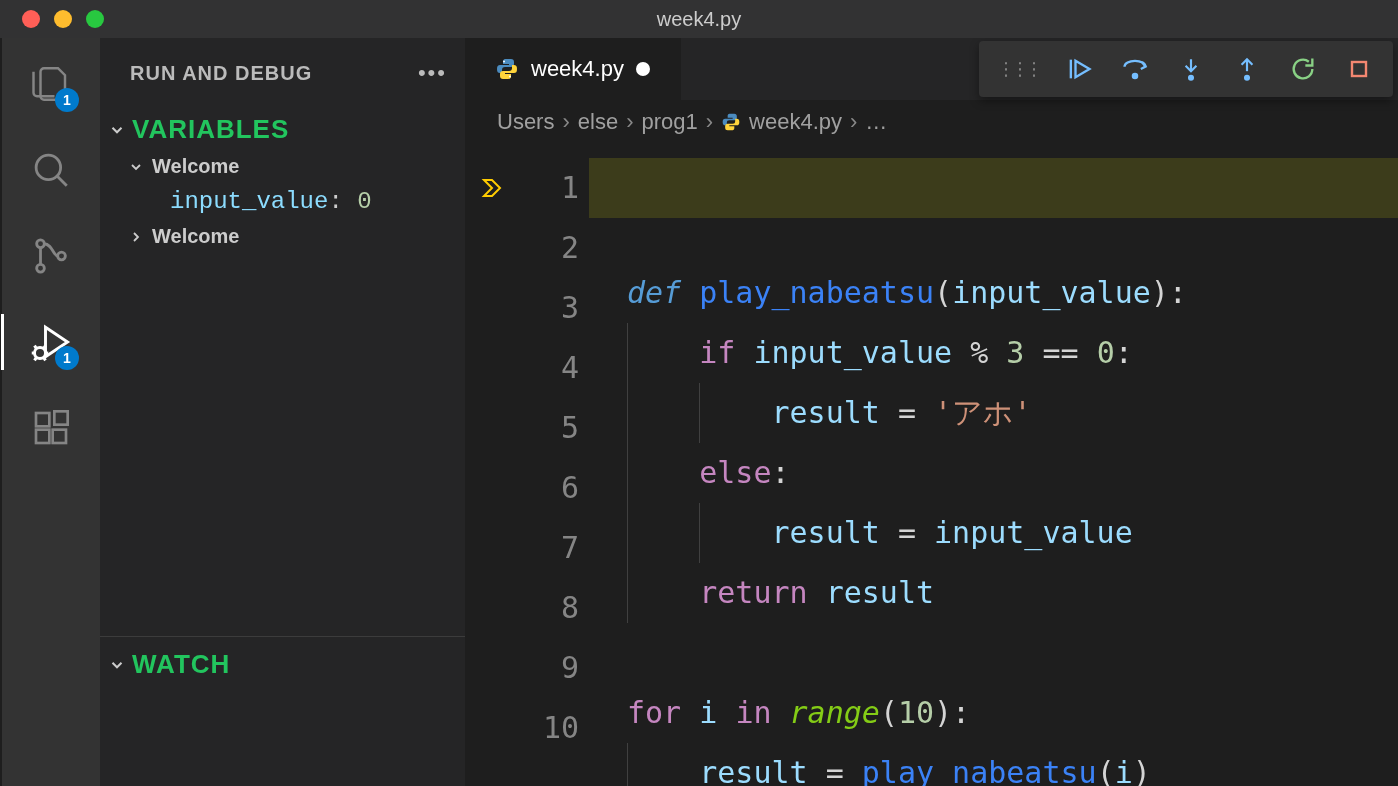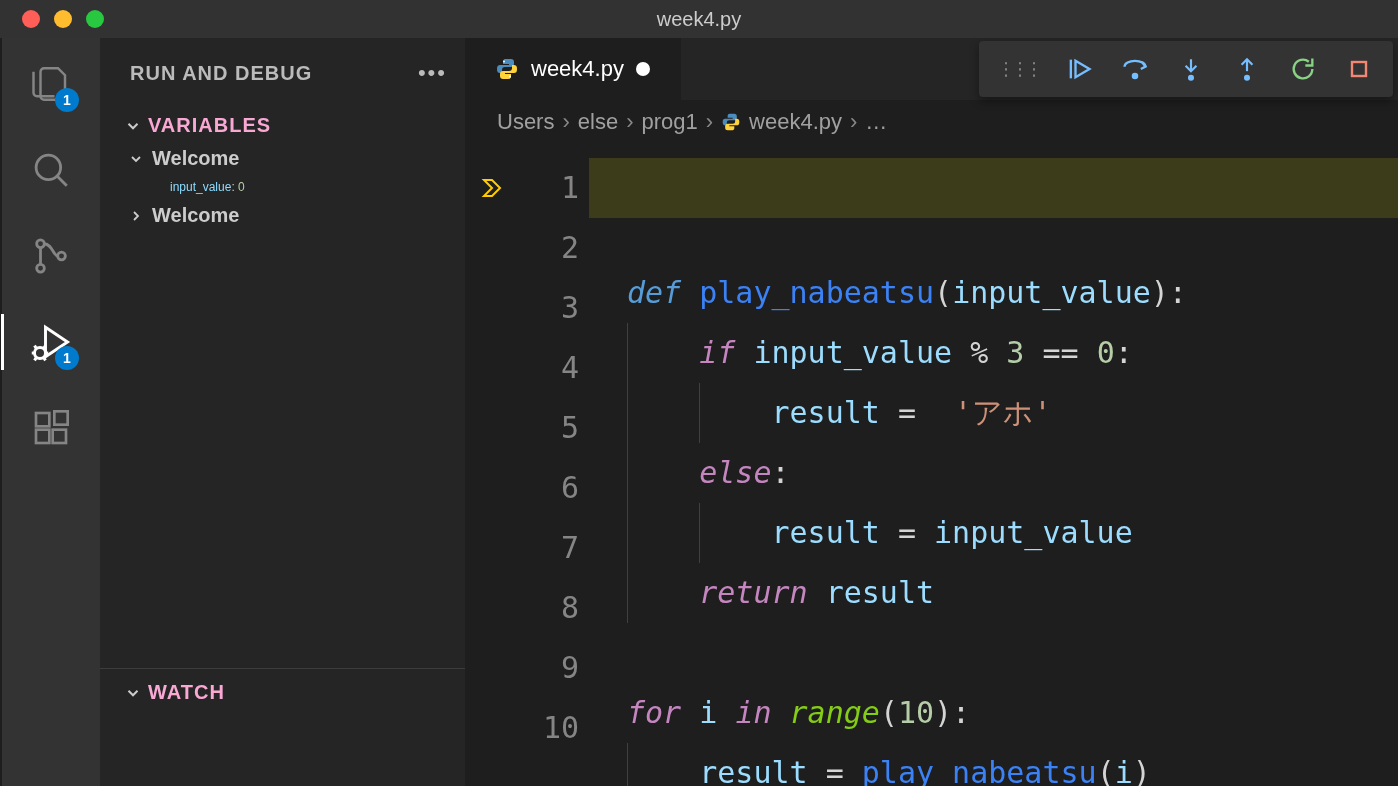--- a/index.html
+++ b/index.html
@@ -107,51 +107,51 @@
   }
   .panel-section {
     padding: 8px 0;
   }
   .panel-section.variables {
     flex: 1;
     overflow: auto;
   }
   .panel-section.watch {
     border-top: 1px solid #3c3c3c;
-    height: 118px;
+    height: 150px;
   }
   .panel-title {
     display: flex;
     align-items: center;
     gap: 6px;
-    padding: 4px 24px;
-    color: #f9a8d4;
-    font-size: 20px;
+    padding: 4px 8px;
+    color: #22c55e;
+    font-size: 26px;
     font-weight: 700;
     letter-spacing: 1px;
     cursor: pointer;
   }
   .chev {
     display: inline-block;
     color: #cccccc;
   }
   .var-scope {
     display: flex;
     align-items: center;
     gap: 8px;
     padding: 6px 8px 6px 28px;
     font-size: 20px;
     font-weight: 600;
     color: #cccccc;
     cursor: pointer;
   }
   .var-row {
     padding: 4px 8px 4px 70px;
-    font-size: 12px;
-    font-family: Liberation Sans, sans-serif;
+    font-size: 24px;
+    font-family: Liberation Mono, monospace;
   }
   .var-name { color: #8cdcfe; }
   .var-colon { color: #cccccc; }
   .var-value { color: #b5cea8; }
   .editor-area {
     flex: 1;
     display: flex;
     flex-direction: column;
     background: #1e1e1e;
     position: relative;
@@ -263,25 +263,25 @@
     height: 60px;
     background: #5a5a18;
     opacity: 0.5;
     pointer-events: none;
   }
   .indent-guide {
     position: absolute;
     top: 0; bottom: 0;
     border-left: 1px solid #404040;
   }
-  .tok-kw { color: #c586c0; font-style: italic; }
+  .tok-kw { color: #c586c0; }
   .tok-fn { color: #3b82f6; }
   .tok-var { color: #9cdcfe; }
   .tok-num { color: #b5cea8; }
-  .tok-str { color: #ce9178; margin-left: 20px; }
+  .tok-str { color: #ce9178; }
   .tok-op { color: #d4d4d4; }
   .tok-def { color: #569cd6; font-style: italic; }
   .tok-builtin { color: #84cc16; font-style: italic; }
   .tok-plain { color: #d4d4d4; }
   svg { display: block; }
 </style>
 </head>
 <body>
 
 <div class="titlebar">

